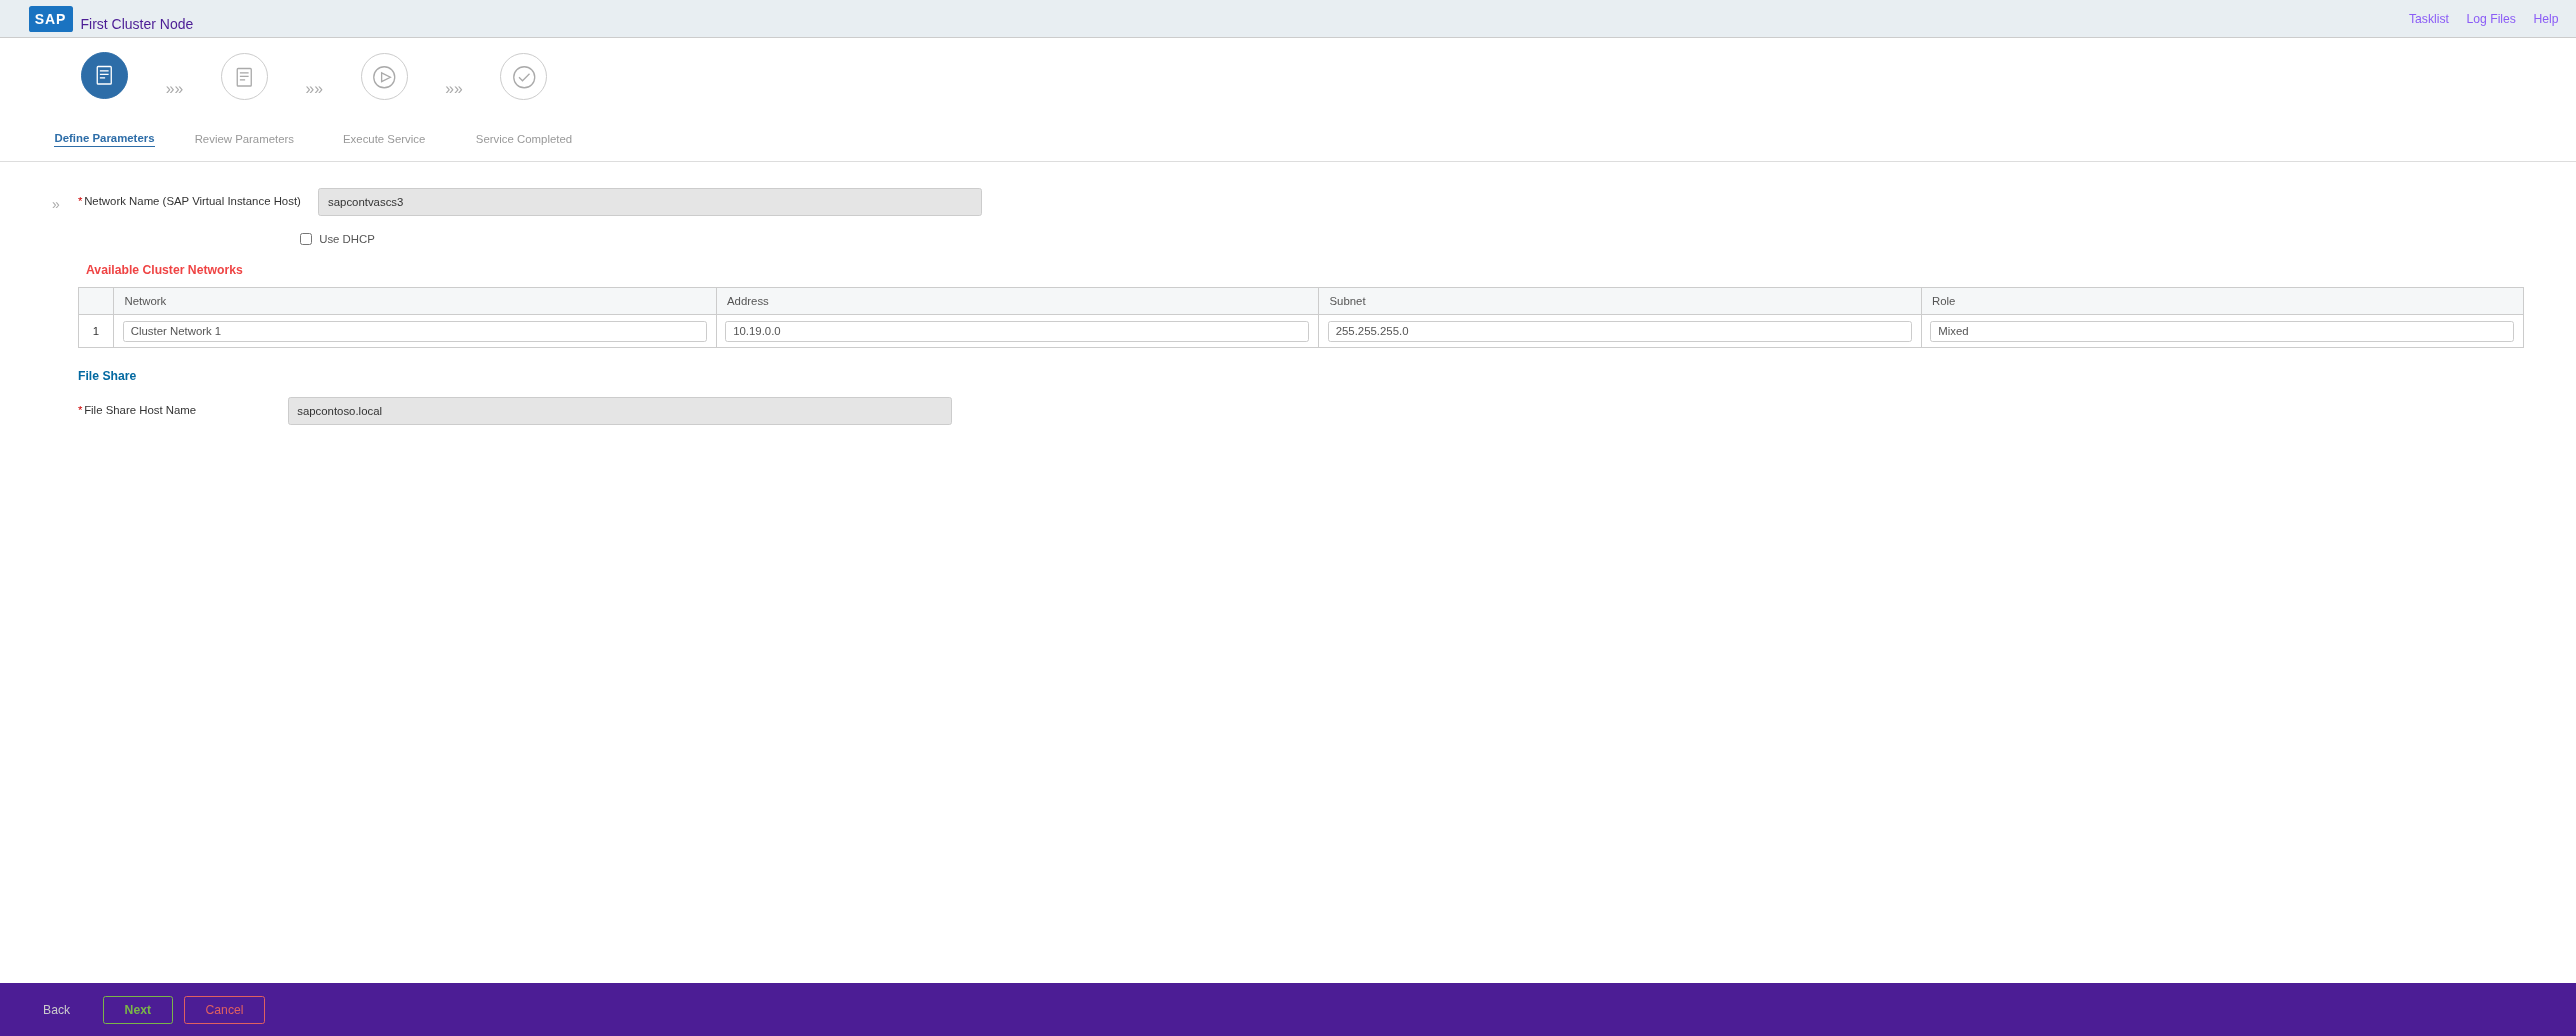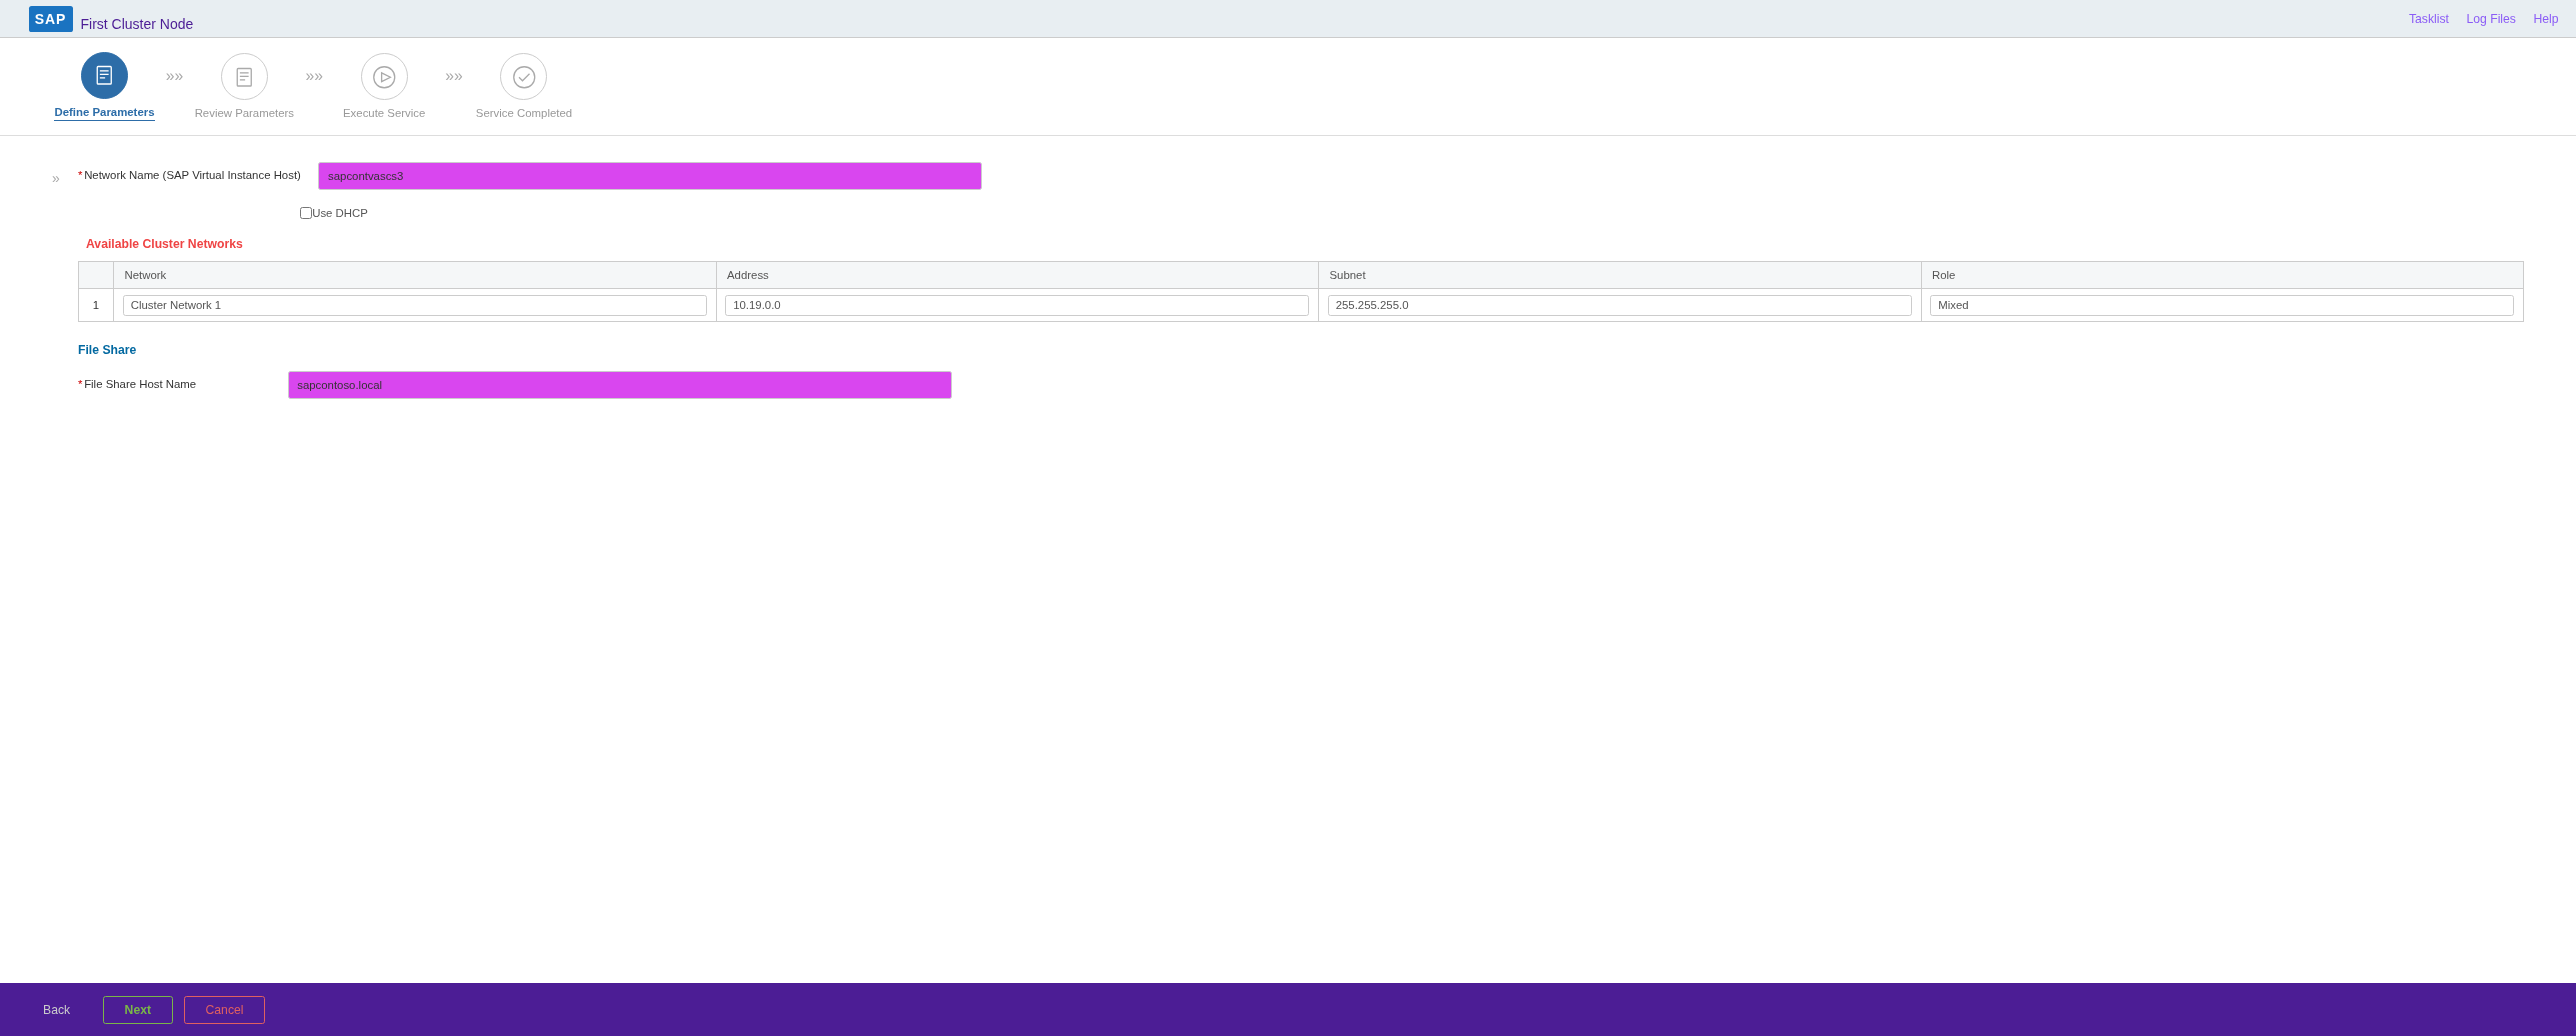--- a/index.html
+++ b/index.html
@@ -56,20 +56,21 @@
     .wizard-step.active .step-icon {
       background: #2d6da8;
       border-color: #2d6da8;
       color: white;
     }
     .wizard-step .step-label {
       font-size: 11.4px;
       color: #999;
       text-align: center;
       white-space: nowrap;
+      margin-top: 26px;
     }
     .wizard-step.active .step-label {
       color: #2d6da8;
       font-weight: bold;
       border-bottom: 1.7px solid #2d6da8;
       padding-bottom: 1.7px;
     }
     .wizard-arrow {
       color: #aaa;
       font-size: 15.7px;
@@ -117,27 +118,28 @@
     }
     .form-label .required { color: #c00; margin-right: 1.7px; }
     .form-control {
       flex: 1;
       max-width: 664px;
       border: 0.9px solid #ccc;
       border-radius: 2.6px;
       padding: 5.2px 8.7px;
       font-size: 11.4px;
       color: #333;
-      background: #d946ef;
+      background: #e5e5e5;
       height: 28px;
     }
 
     .checkbox-row {
       display: flex;
       align-items: center;
+      gap: 7px;
       margin-bottom: 17.5px;
       margin-left: 210px;
       padding-left: 12px;
     }
     .checkbox-row input[type="checkbox"] { width: 12.2px; height: 12.2px; }
     .checkbox-row label { font-size: 11.4px; color: #555; }
 
     .select-wrapper {
       flex: 1;
       max-width: 664px;

